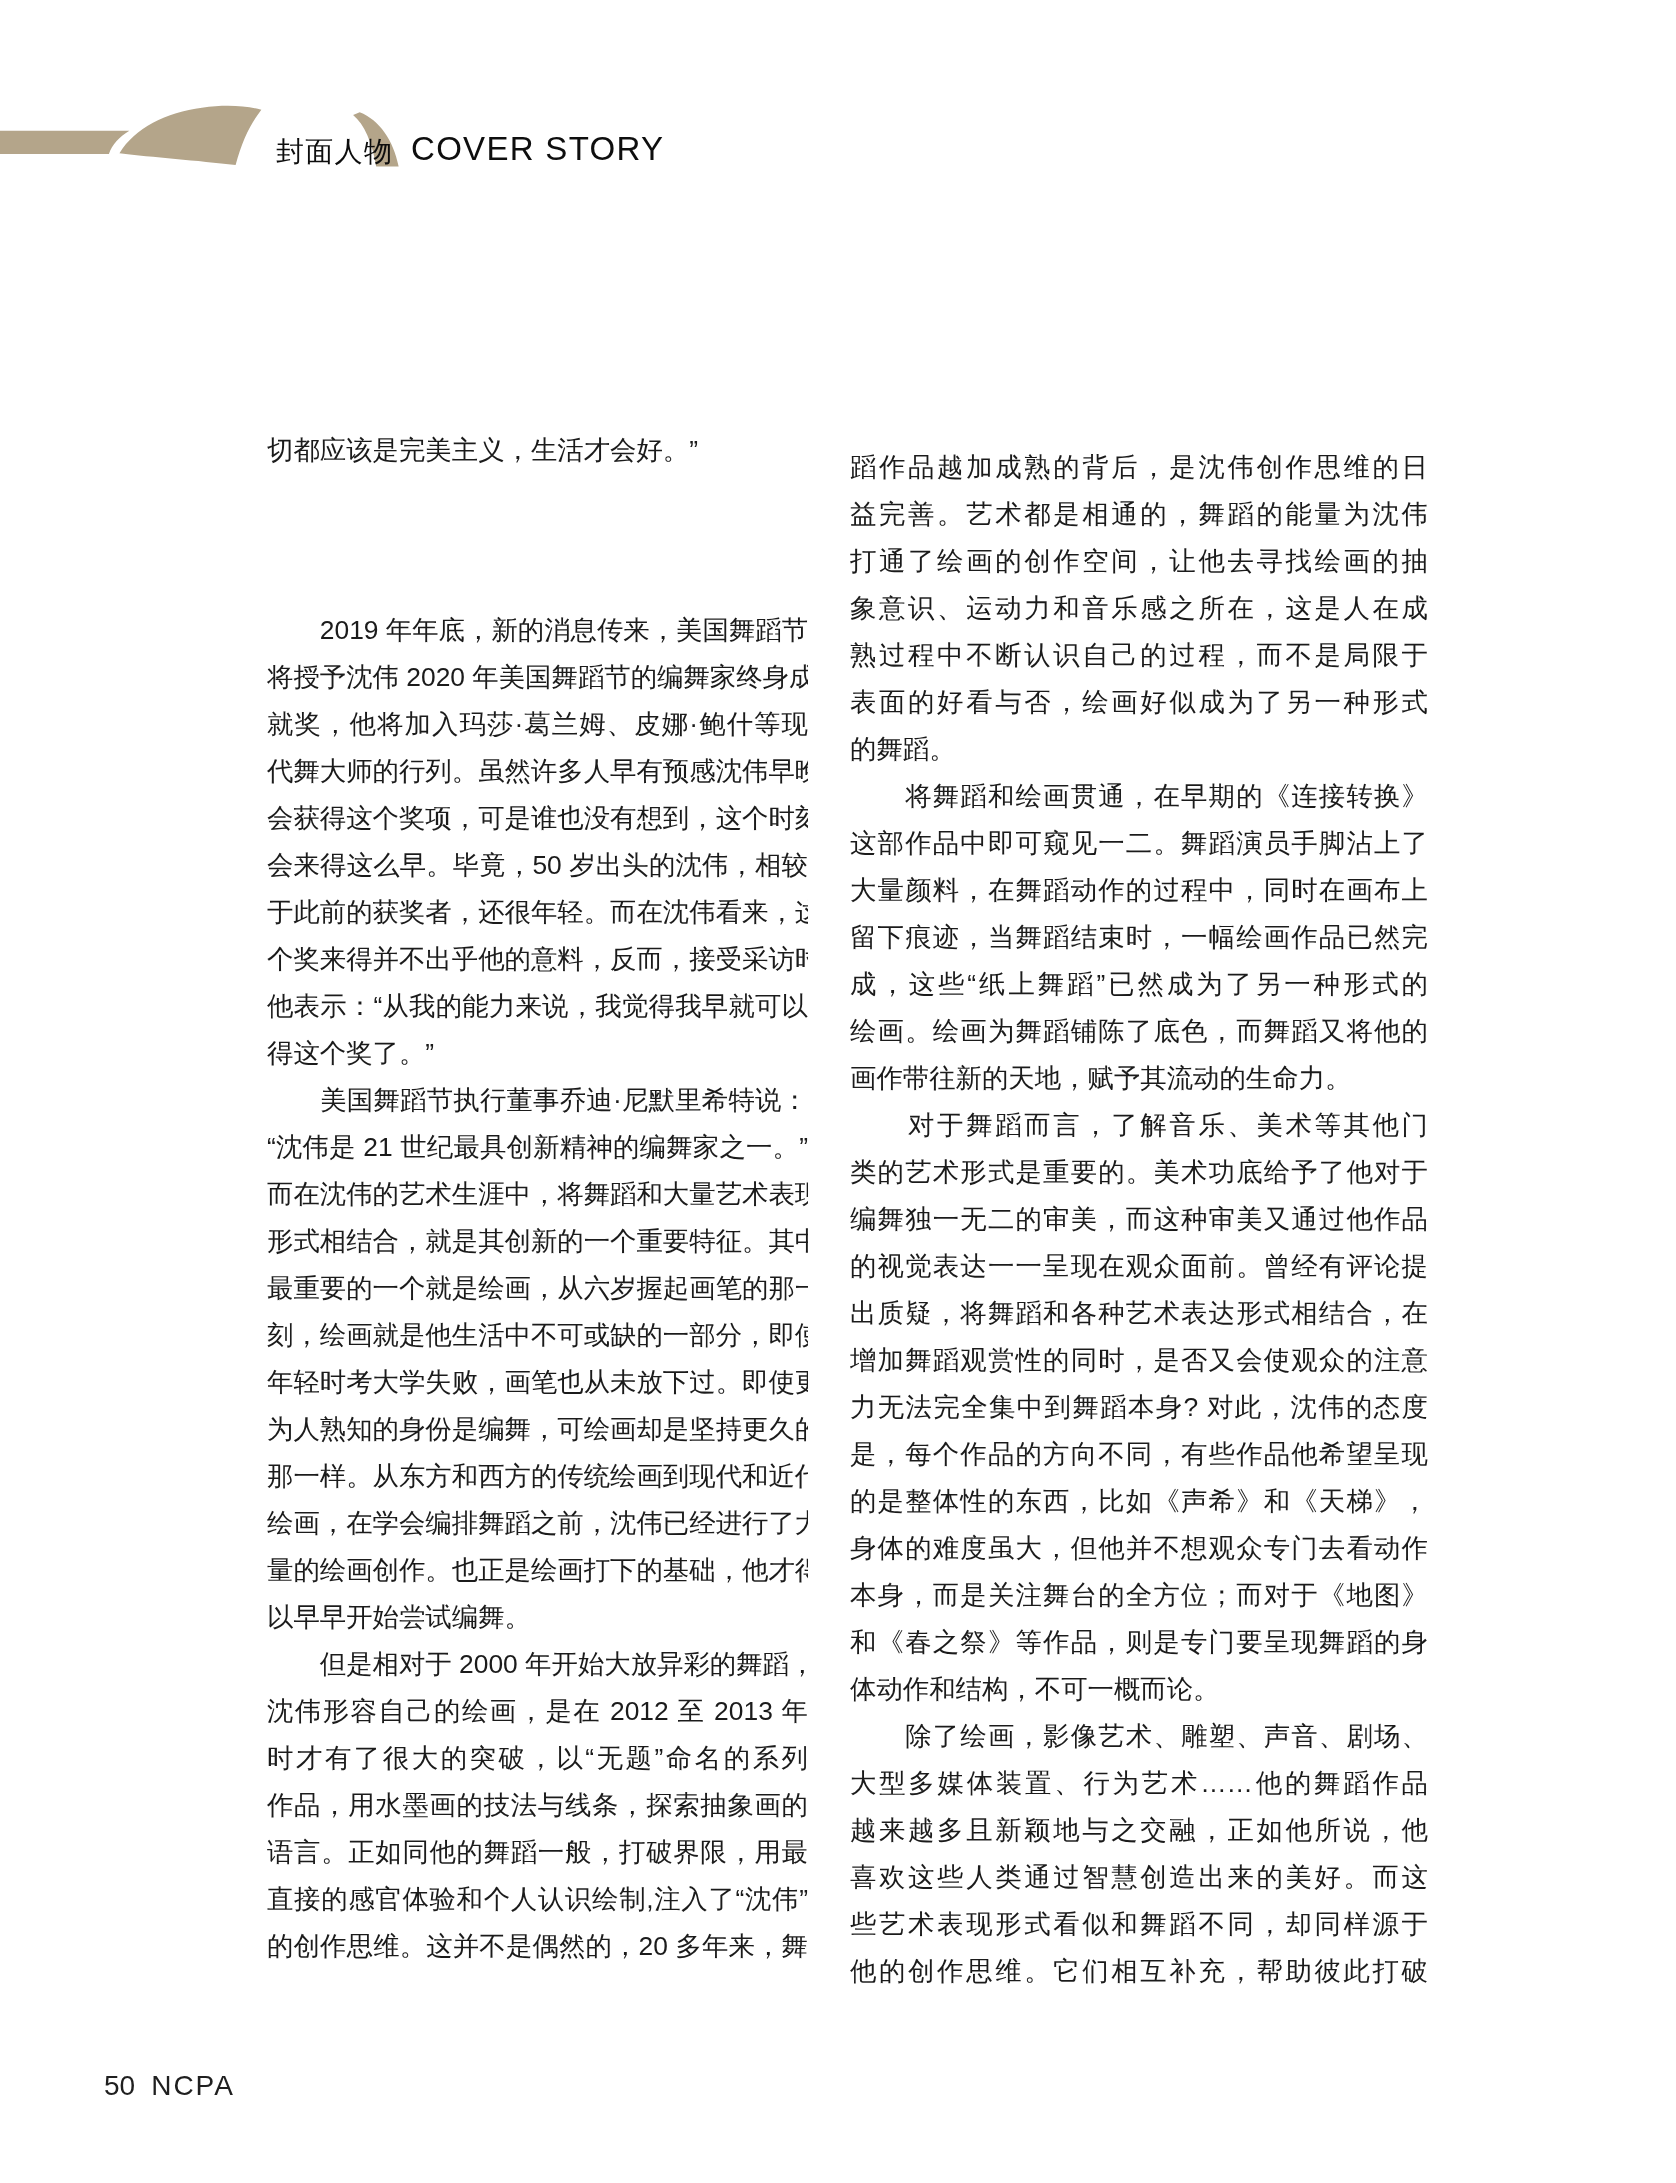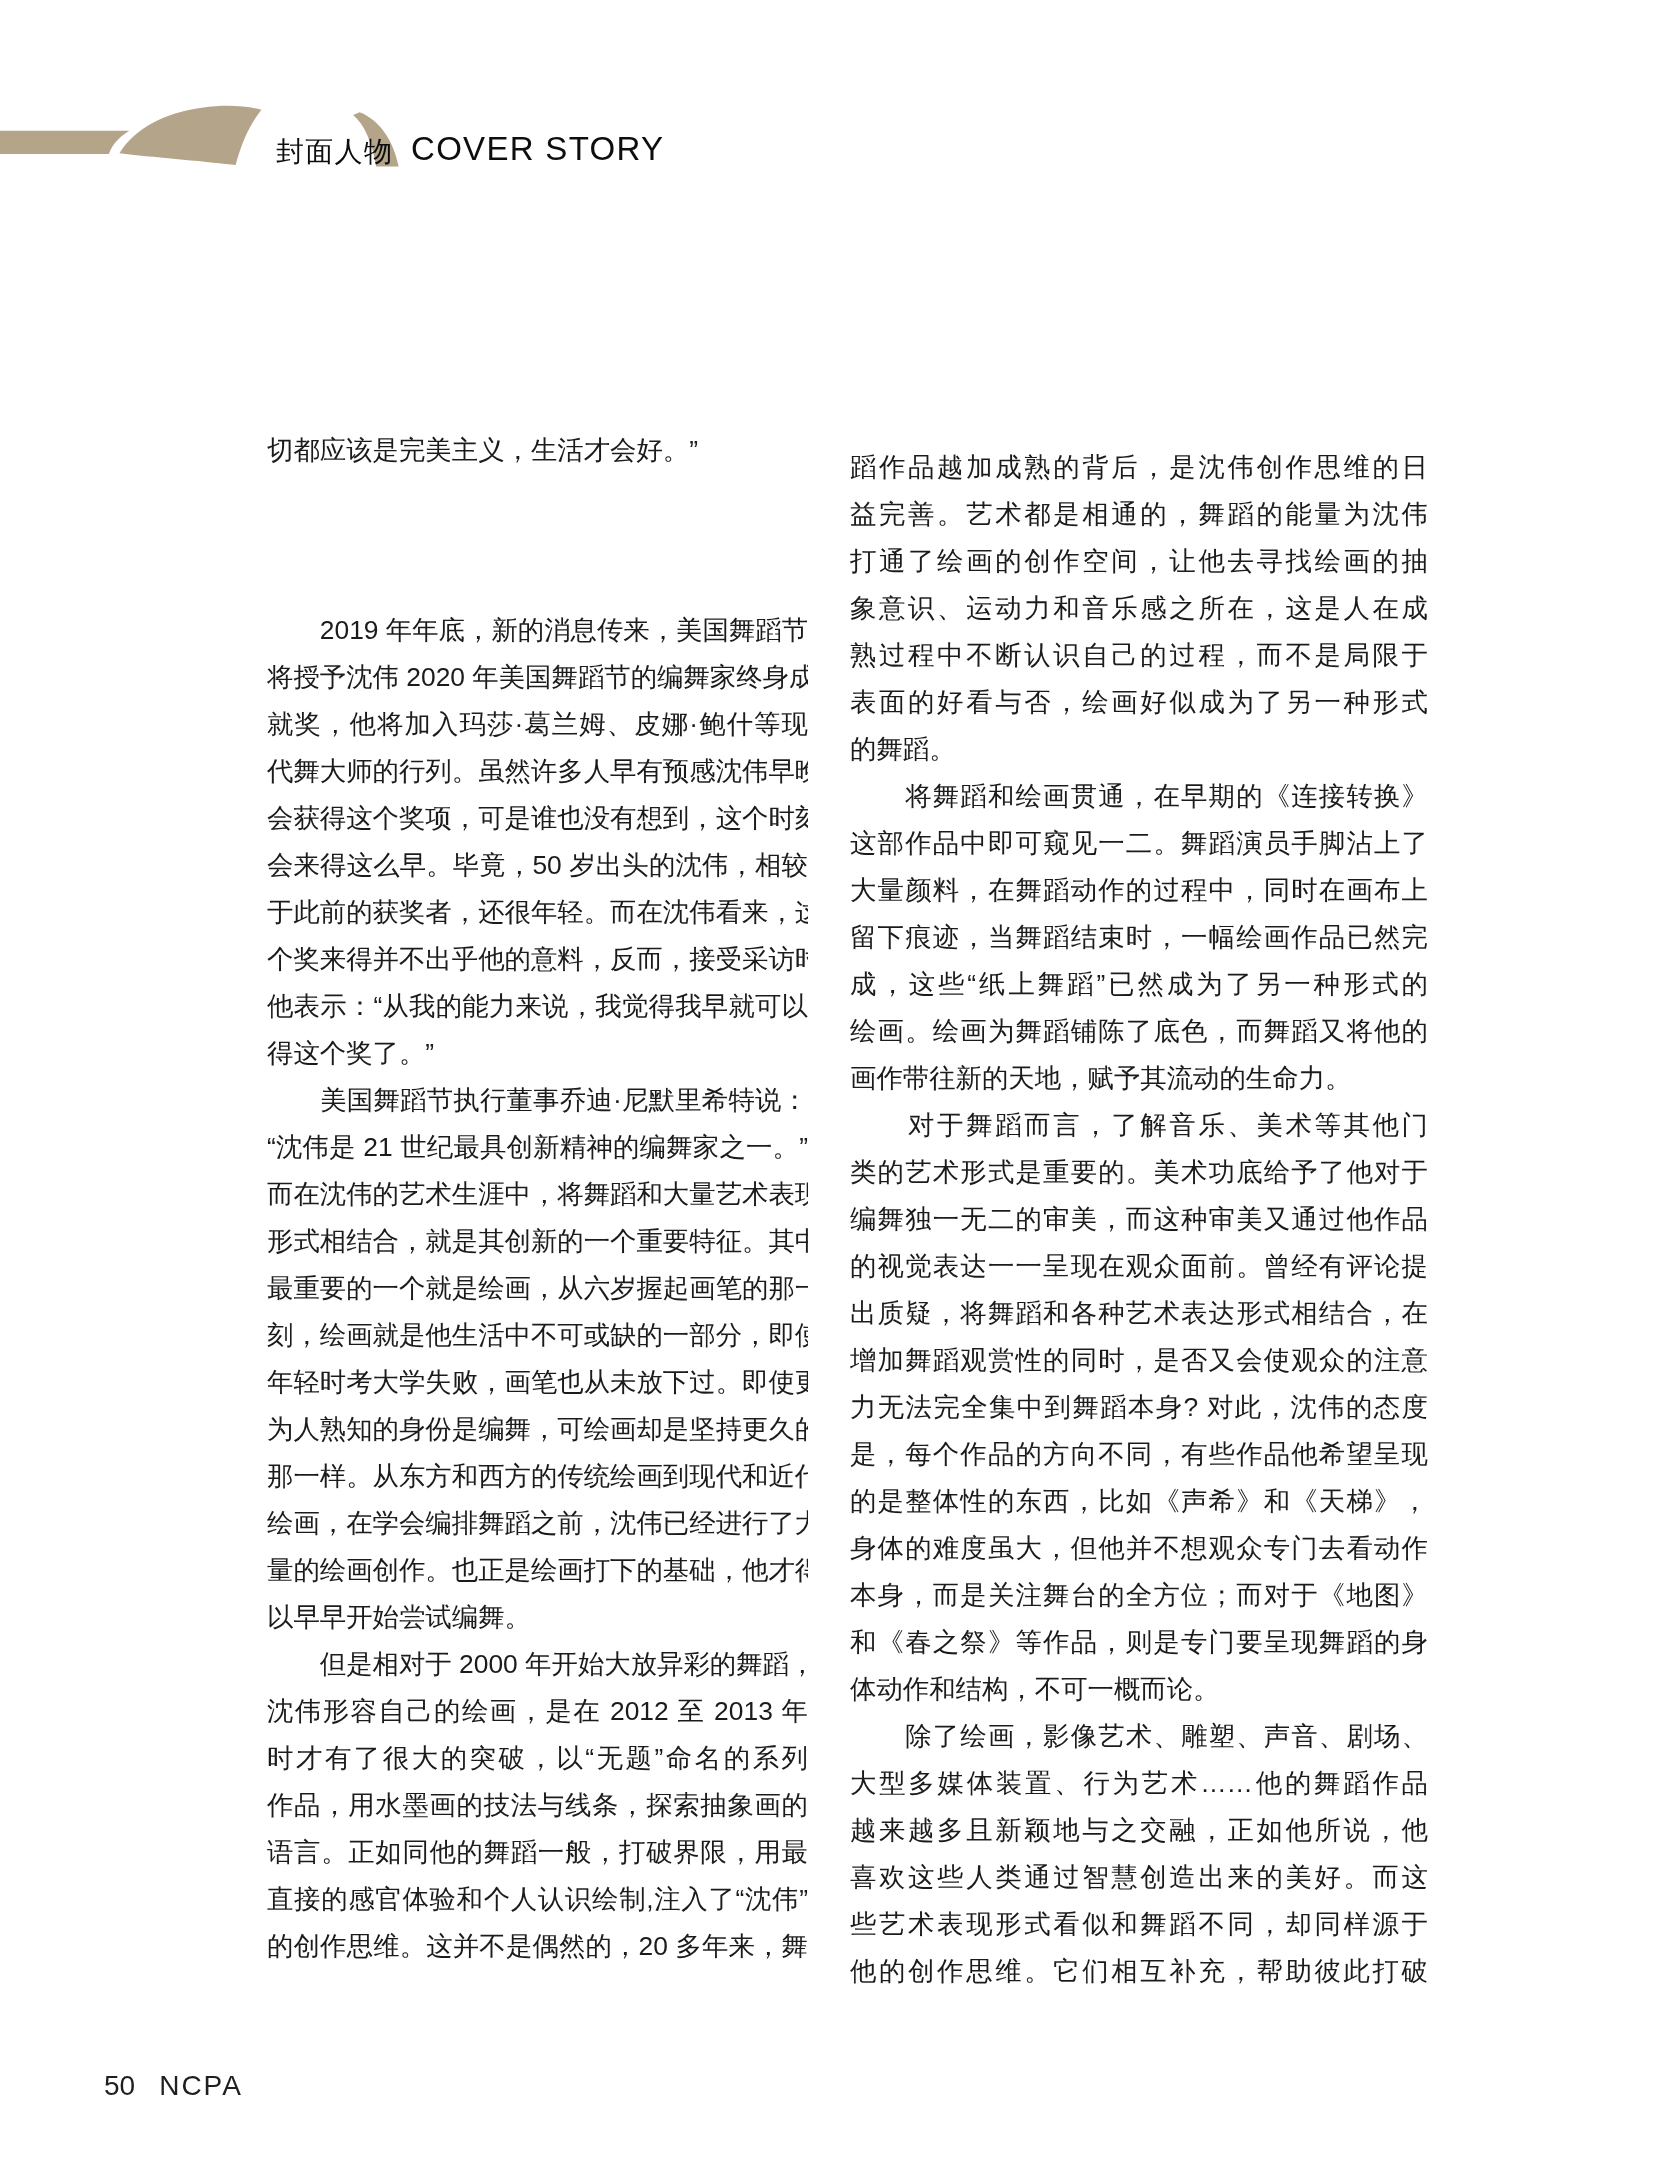--- a/index.html
+++ b/index.html
@@ -41,21 +41,21 @@
     text-align:justify;text-align-last:justify;
     text-justify:inter-character;
     overflow:hidden;white-space:nowrap;
   }
   .line.end{text-align:left;text-align-last:left;}
   .intro-line .line{width:541px;text-align:center;}
   .footer{
     position:absolute;left:104px;top:2071px;
     font-size:28px;color:#1f1f1f;line-height:30px;white-space:nowrap;
   }
-  .footer .mag{margin-left:24px;letter-spacing:2px;}
+  .footer .mag{margin-left:16px;letter-spacing:2px;}
 </style>
 </head>
 <body>
 
 <div class="page">
 
   <svg class="logo-svg" viewBox="0 0 700 130" aria-hidden="true">
 
     <path d="M0,48 L196,48 C180,58 170,69 165,83 L0,83 Z" fill="#b4a58a"></path>
 

